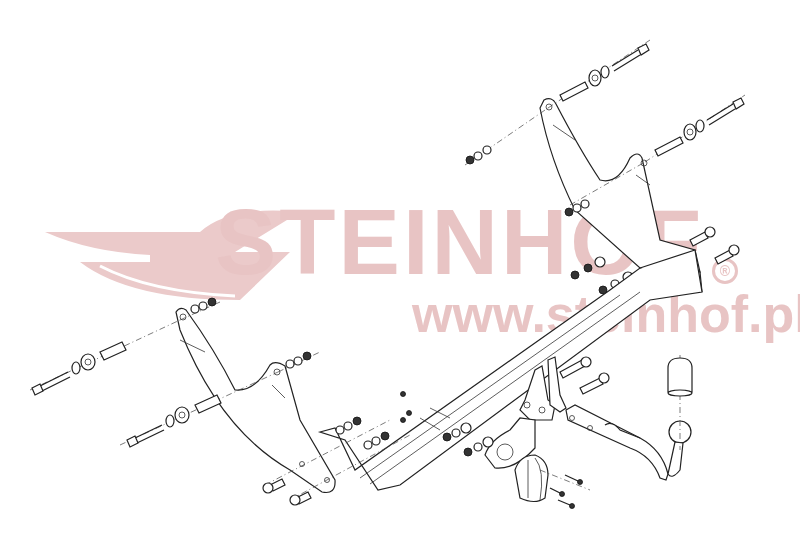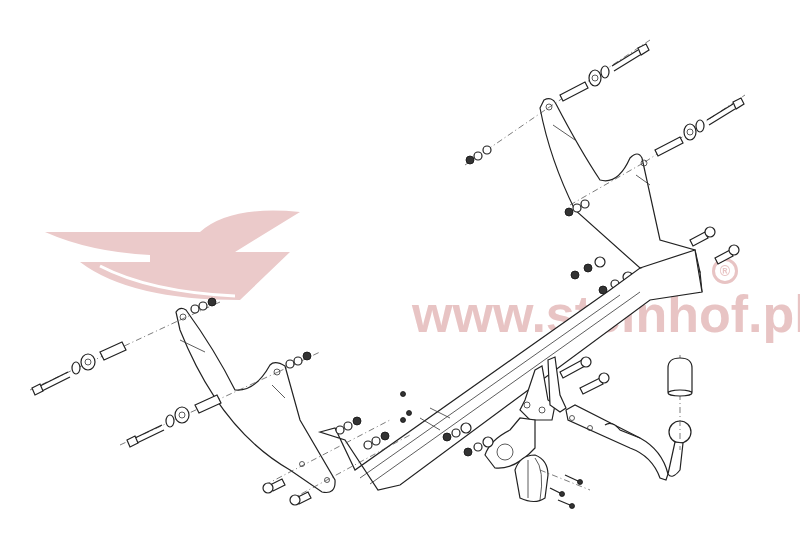--- a/index.html
+++ b/index.html
@@ -17,20 +17,21 @@
 </style>
 </head>
 <body>
 
 <div id="stage">
 
   <svg width="800" height="545">
     <path d="M45 232 L200 232 Q230 205 300 212 L235 252 L290 252 L240 300 Q130 300 80 262 L150 262 L150 255 Q90 252 45 232 Z" fill="#ebcaca"></path>
     <path d="M100 266 Q150 292 235 296" fill="none" stroke="#fff" stroke-width="3"></path>
   </svg>
+  <div class="wm wm-brand">STEINHOF</div>
   <div class="wm wm-reg">®</div>
   <div class="wm wm-url">www.steinhof.pl</div>
 
   <svg width="800" height="545" viewBox="0 0 800 545">
 
     <g>
       <path class="part" d="M544 100 Q552 96 556 104 Q580 150 600 180 Q618 185 630 158 Q638 150 642 158 L660 240 L695 250 L700 272 L640 268 L575 210 Q550 160 540 108 Z"></path>
       <line class="thin" x1="553" y1="125" x2="575" y2="140"></line>
       <line class="thin" x1="636" y1="175" x2="650" y2="185"></line>
       <circle class="thin" cx="549" cy="107" r="3"></circle>

